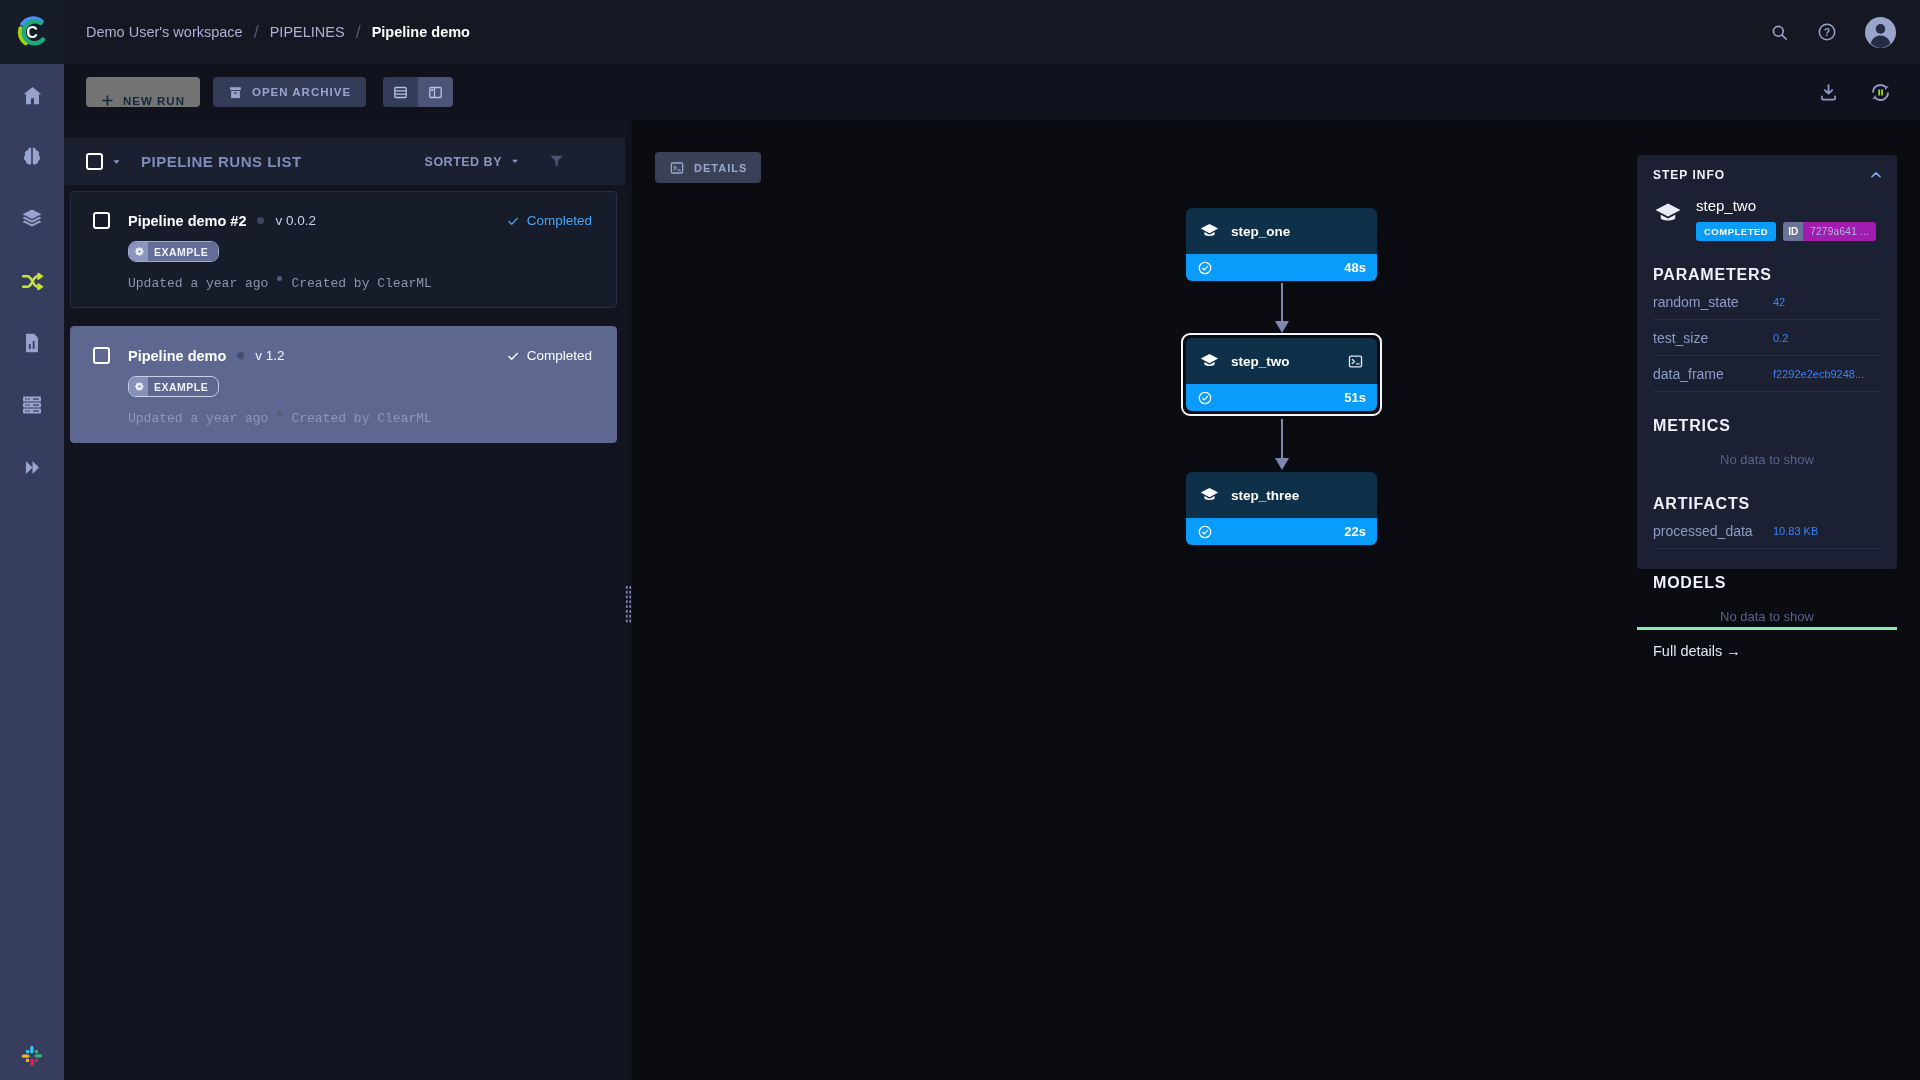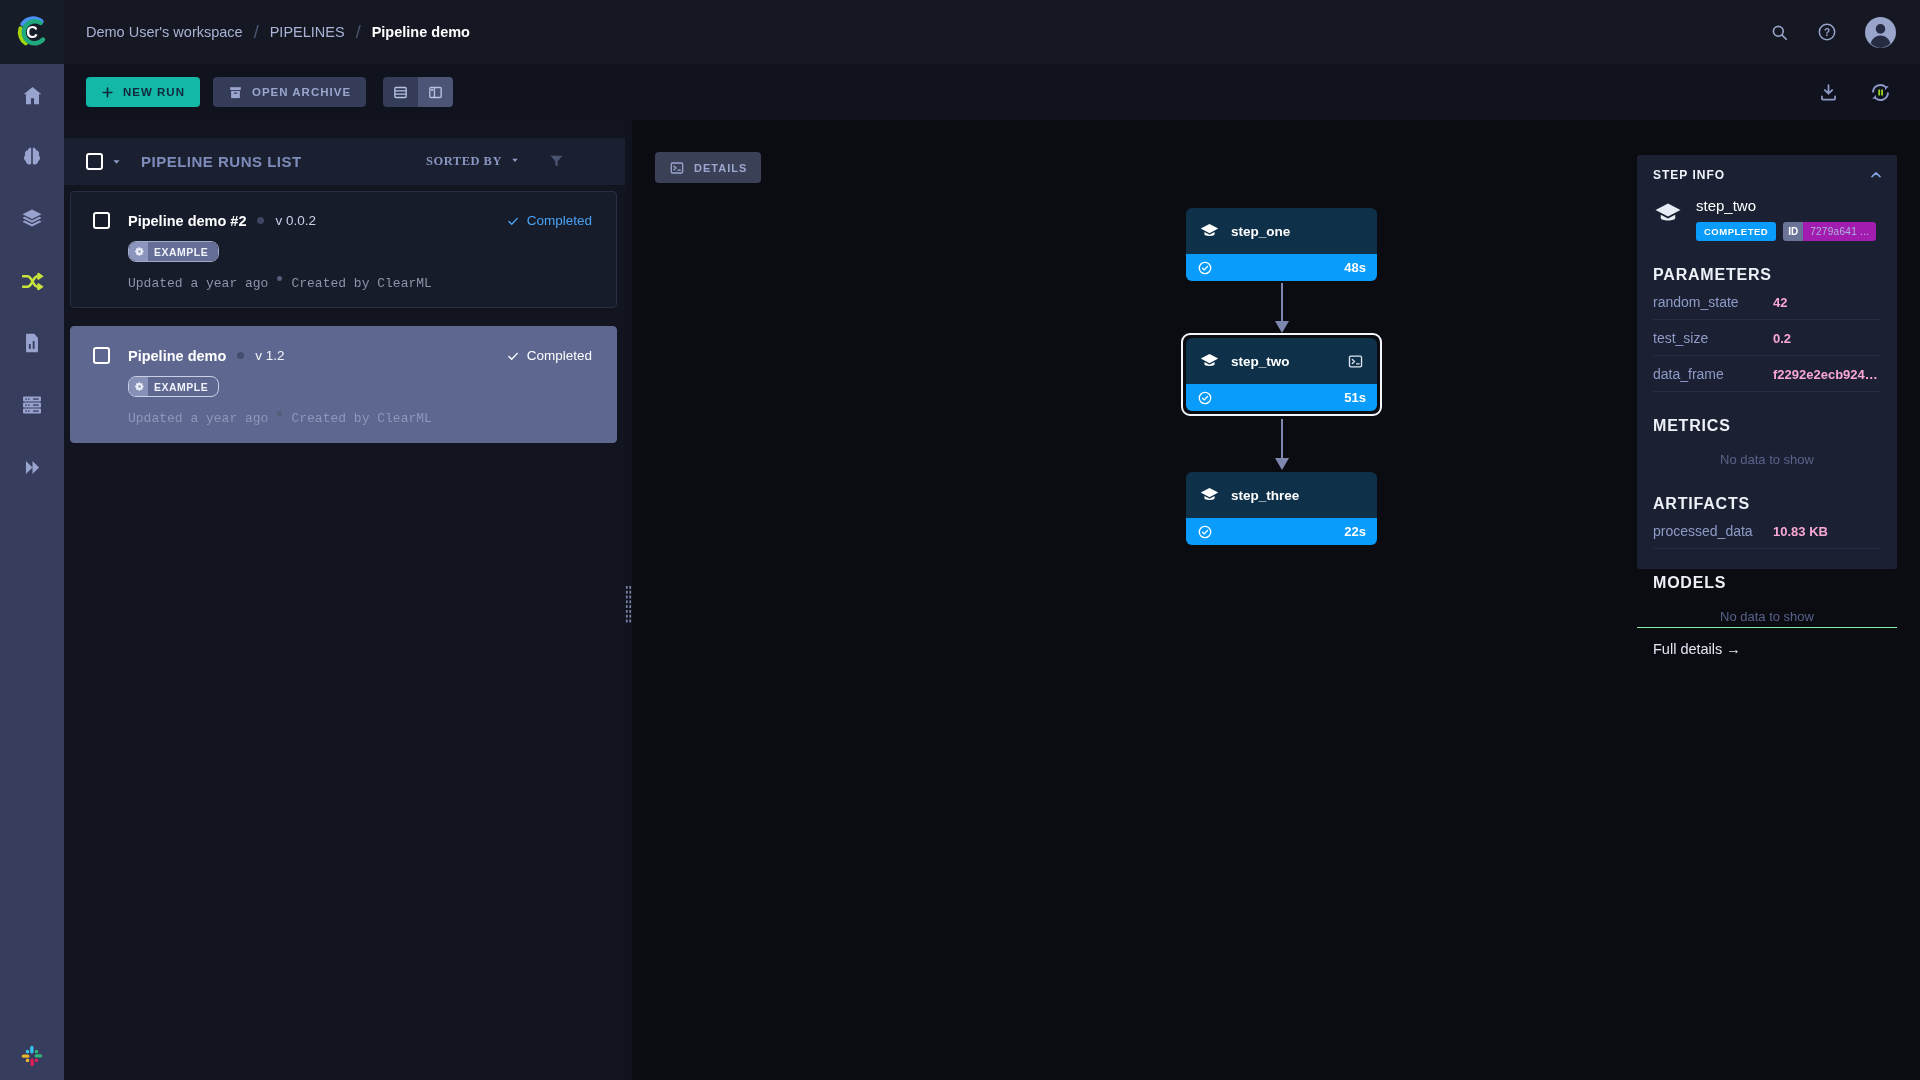--- a/index.html
+++ b/index.html
@@ -19,34 +19,34 @@
 
   
   .sidebar { position:absolute; left:0; top:64px; width:64px; height:1016px; background:#373d5c; z-index:20; display:flex; flex-direction:column; align-items:center; }
   .side-item { width:64px; height:62px; display:flex; align-items:center; justify-content:center; color:#99a3cf; cursor:pointer; }
   .side-item.active { color:#c9e53c; }
   .slack-wrap { position:absolute; bottom:12px; left:0; width:64px; display:flex; justify-content:center; cursor:pointer; }
 
   
   .toolbar { position:absolute; left:64px; top:64px; width:1856px; height:56px; background:#10131d; display:flex; align-items:center; padding-left:22px; z-index:10; }
   .btn { display:flex; align-items:center; gap:9px; height:30px; padding:0 15px; border-radius:4px; font-size:11.5px; font-weight:bold; letter-spacing:1px; cursor:pointer; border:none; }
-  .btn-new-run { background:#14b8a6; color:#10283c; }
+  .btn-new-run { background:#737373; color:#10283c;align-items:flex-end; }
   .btn-archive { background:#353c57; color:#9aa6ce; margin-left:13px; }
   .toggle-group { display:flex; margin-left:17px; border-radius:4px; overflow:hidden; }
   .toggle-btn { width:35px; height:30px; display:flex; align-items:center; justify-content:center; background:#353c57; color:#b9c2e2; cursor:pointer; }
   .toggle-btn.active { background:#4d5577; }
   .toolbar-right { margin-left:auto; margin-right:28px; display:flex; align-items:center; gap:30px; color:#8f9ac8; }
 
   
   .list-panel { position:absolute; left:64px; top:120px; width:561px; height:960px; background:#12151f; z-index:5; }
   .list-header { margin-top:18px; height:47px; background:#1b2030; display:flex; align-items:center; padding:0 60px 0 22px; }
   .checkbox { width:17px; height:17px; border:2px solid #ffffff; border-radius:3px; background:transparent; cursor:pointer; flex:0 0 17px; }
   .caret { color:#8f9ac8; margin-left:7px; display:flex; cursor:pointer; }
   .list-title { margin-left:18px; font-size:15px; font-weight:bold; letter-spacing:.5px; color:#7e8cbc; }
-  .sorted-wrap { margin-left:auto; display:flex; align-items:flex-start; cursor:pointer;font-family:Liberation Serif, serif; }
+  .sorted-wrap { margin-left:auto; display:flex; align-items:flex-start; cursor:pointer; }
   .sorted-label { font-size:12.5px; font-weight:bold; letter-spacing:.5px; color:#8a96c2; }
   .funnel { color:#4b5270; margin-left:27px; display:flex; cursor:pointer; }
   .runs { padding:6px 8px 0 6px; }
   .run-card { border:1px solid #272d42; border-radius:4px; background:#171c2b; padding:20px 24px 16px 22px; margin-bottom:18px; cursor:pointer; }
   .run-card.selected { background:#5d6790; border-color:#5d6790; }
   .run-row1 { display:flex; align-items:center; }
   .run-title { margin-left:18px; font-size:14.5px; font-weight:bold; color:#ffffff; }
   .sep-dot { width:7px; height:7px; border-radius:50%; background:#3f465f; margin:0 11px; }
   .run-card.selected .sep-dot { background:#454d6d; }
   .run-version { font-size:13.5px; color:#c9d1ea; }
@@ -93,23 +93,23 @@
   .sp-step-name { font-size:15px; color:#ffffff; margin-bottom:8px; }
   .sp-badges { display:flex; gap:7px; align-items:center; }
   .badge-completed { background:#0a9cfb; color:#ffffff; font-size:9.5px; font-weight:bold; letter-spacing:.5px; padding:4px 8px; border-radius:3px; }
   .badge-id { display:flex; border-radius:3px; overflow:hidden; font-size:10px; cursor:pointer; }
   .id-key { background:#6a7398; color:#ffffff; font-weight:bold; padding:4px 5px; }
   .id-val { background:#a21caf; color:#aeb7da; padding:4px 7px; letter-spacing:.3px; }
   .sp-body { padding:0 16px; flex:1; }
   .sp-section-title { margin-top:25px; font-size:16px; font-weight:bold; letter-spacing:.8px; color:#eef1f8; }
   .kv-row { display:flex; align-items:center; padding:10px 0 9px 0; border-bottom:1px solid #272d44; }
   .kv-label { width:120px; flex:0 0 120px; font-size:14px; color:#8f9bc7; overflow:hidden; white-space:nowrap; }
-  .kv-value { font-size:13px; font-weight:bold; color:#f9a8d4; overflow:hidden; white-space:nowrap; text-overflow:ellipsis; }
+  .kv-value { font-size:11px; font-weight:normal; color:#3b82f6; overflow:hidden; white-space:nowrap; text-overflow:ellipsis; }
   .sp-empty { text-align:center; color:#59628a; font-size:13px; padding:17px 0 3px 0; }
-  .sp-footer { border-top:1px solid #86efac; padding:13px 16px; font-size:14.5px; color:#e2e7f4; cursor:pointer; }
+  .sp-footer { border-top:3px solid #86efac; padding:13px 16px; font-size:14.5px; color:#e2e7f4; cursor:pointer; }
 
   svg { display:block; }
 </style>
 </head>
 <body>
 
 <div class="page">
 
   <div class="topbar">
     <div class="logo-box">

